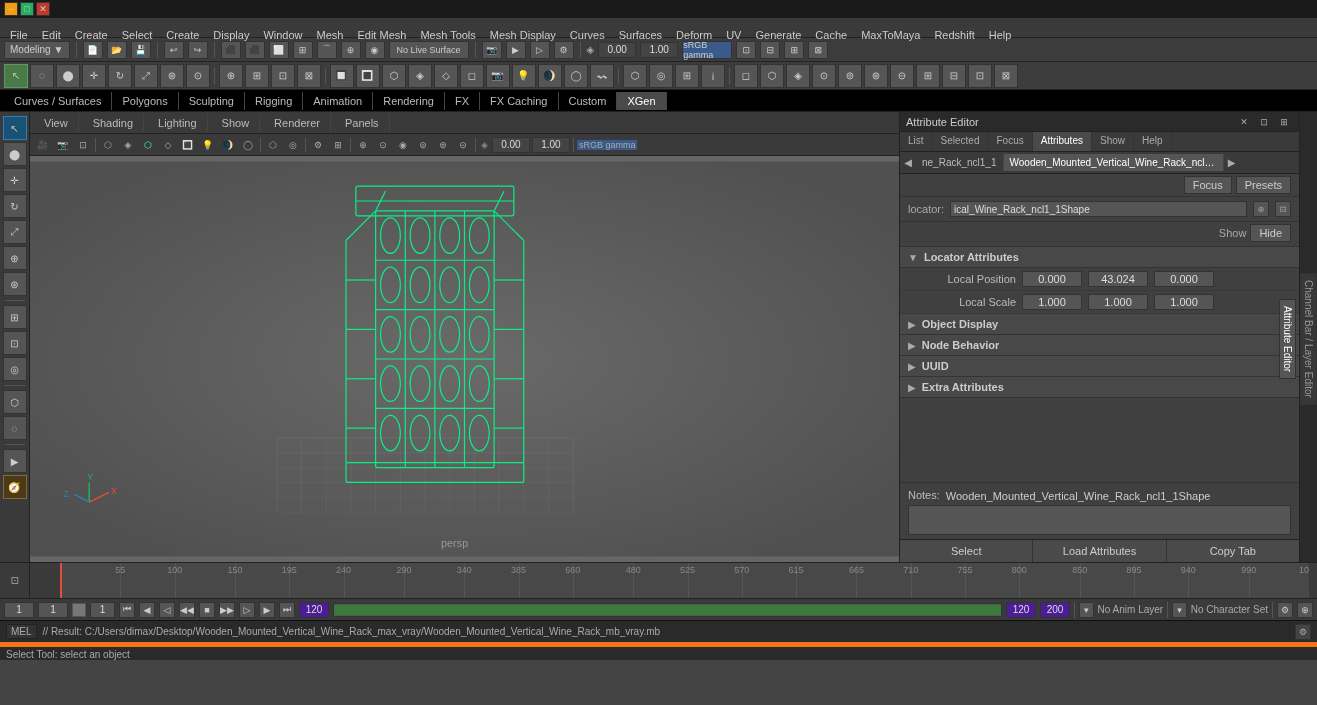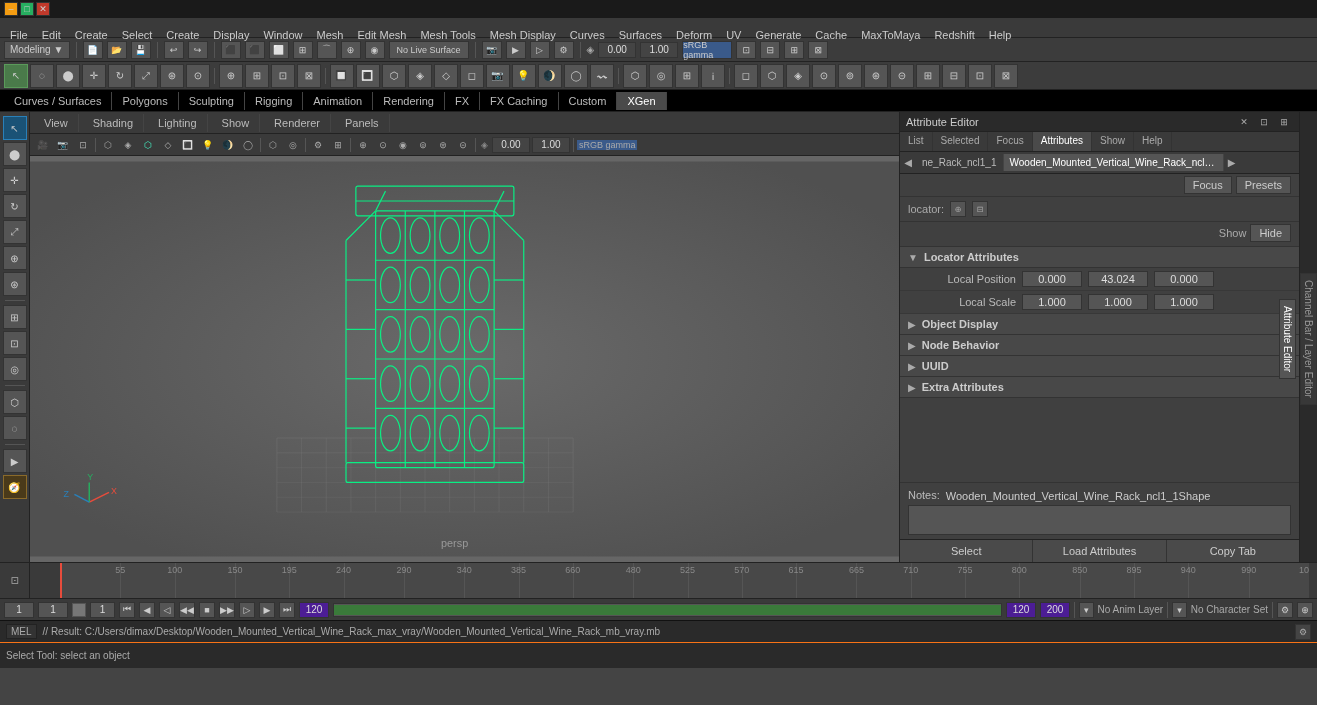--- a/index.html
+++ b/index.html
@@ -990,20 +990,21 @@
       <div class="node-arrow">▶</div>
     </div>
 
     <div class="focus-presets-area">
       <div class="fp-btn">Focus</div>
       <div class="fp-btn">Presets</div>
     </div>
 
     <div id="locator-row">
       <span class="locator-label">locator:</span>
+      <input class="locator-input" value="ical_Wine_Rack_ncl1_1Shape" style="">
       <div class="locator-icon">⊕</div>
       <div class="locator-icon">⊟</div>
     </div>
 
     <div class="show-hide-row">
       <span class="sh-label">Show</span>
       <div class="sh-btn">Hide</div>
     </div>
 
     <div id="attr-sections">
@@ -1154,15 +1155,15 @@
   <div class="playback-btn">⚙</div>
   <div class="playback-btn">⊕</div>
 </div>
 
 <div id="status-bar">
   <span id="mel-label">MEL</span>
   <span id="status-text">// Result: C:/Users/dimax/Desktop/Wooden_Mounted_Vertical_Wine_Rack_max_vray/Wooden_Mounted_Vertical_Wine_Rack_mb_vray.mb</span>
   <div class="status-icon">⚙</div>
 </div>
 
-<div style="height:26px; background:#2a2a2a; display:flex; align-items:center; padding:0 6px; border-top:1px solid #f97316;">
+<div style="height:18px; background:#2a2a2a; display:flex; align-items:flex-end; padding:0 6px; border-top:5px solid #f97316;">
   <span id="select-text" style="font-size:10px; color:#aaa;">Select Tool: select an object</span>
 </div>
 
 </body></html>

